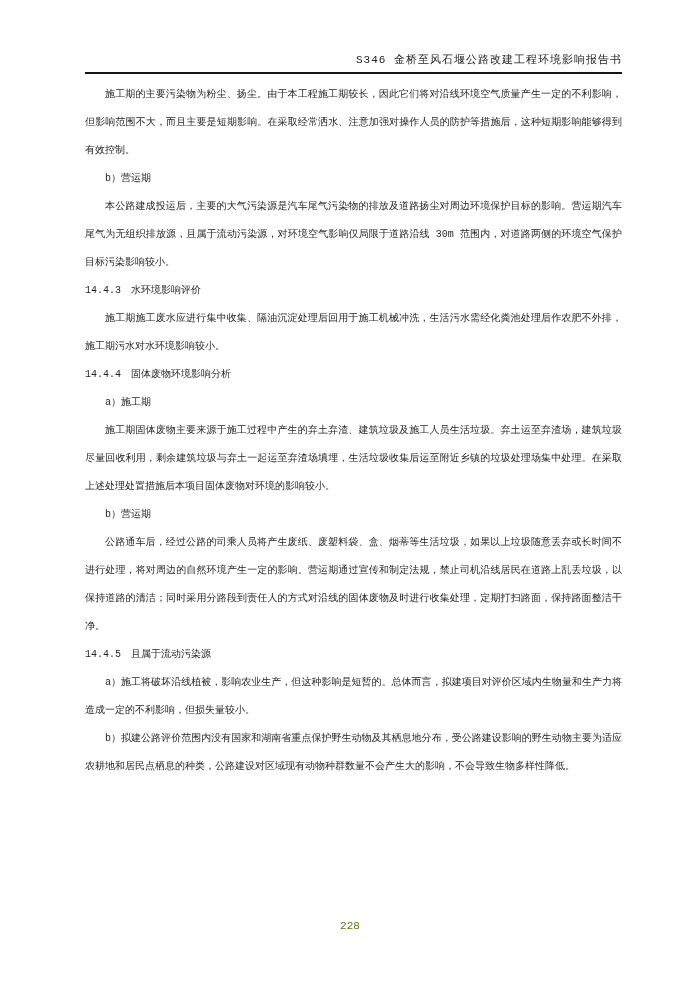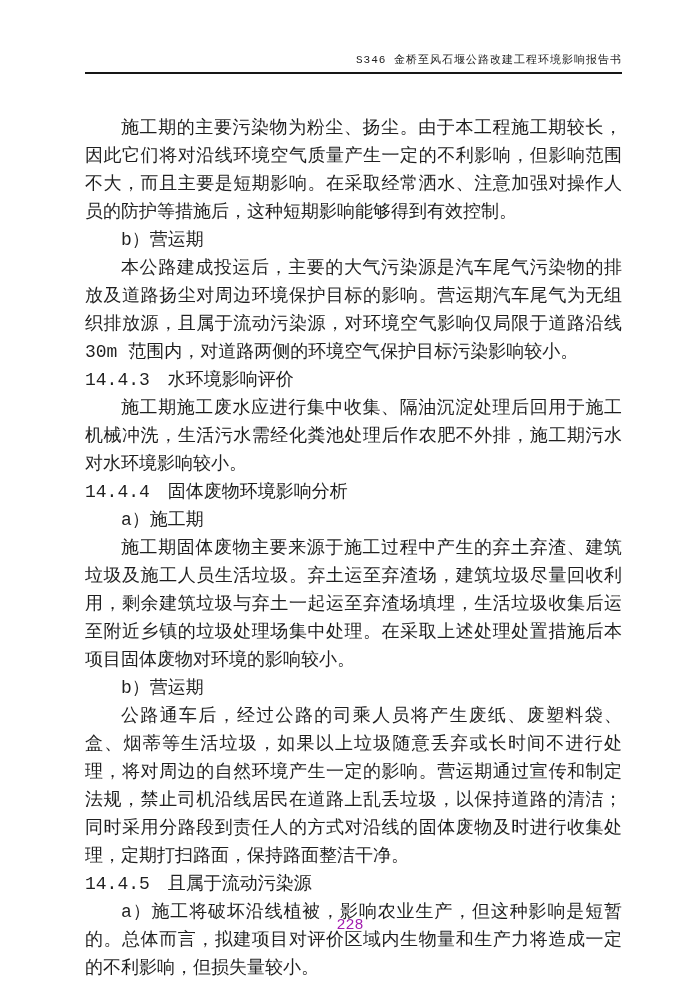--- a/index.html
+++ b/index.html
@@ -30,38 +30,37 @@
     left: 85px;
     width: 537px;
     height: 2px;
     background: #161616;
   }
   .content {
     position: absolute;
     top: 81px;
     left: 85px;
     width: 537px;
-    font-size: 18px;
+    font-size: 10px;
     line-height: 28px;
     text-align: justify;
     color: #1f1f1f;
-    margin-top: 33px;
   }
   .content p { margin: 0; padding: 0; }
   .para { text-indent: 2em; }
   .sub  { text-indent: 2em; }
   .heading { text-indent: 0; white-space: pre-wrap; }
   .footer {
     position: absolute;
     top: 916px;
     left: 0;
     width: 700px;
     text-align: center;
-    font-size: 15px;
-    color: #a21caf;
+    font-size: 11px;
+    color: #4d7c0f;
     line-height: 20px;
   }
 </style>
 </head>
 <body>
 
 <div class="page">
 
   <div class="running-header">
     <span>S346 金桥至风石堰公路改建工程环境影响报告书</span>
@@ -75,19 +74,20 @@
     <p class="para">本公路建成投运后，主要的大气污染源是汽车尾气污染物的排放及道路扬尘对周边环境保护目标的影响。营运期汽车尾气为无组织排放源，且属于流动污染源，对环境空气影响仅局限于道路沿线 30m 范围内，对道路两侧的环境空气保护目标污染影响较小。</p>
     <p class="heading">14.4.3　水环境影响评价</p>
     <p class="para">施工期施工废水应进行集中收集、隔油沉淀处理后回用于施工机械冲洗，生活污水需经化粪池处理后作农肥不外排，施工期污水对水环境影响较小。</p>
     <p class="heading">14.4.4　固体废物环境影响分析</p>
     <p class="sub">a）施工期</p>
     <p class="para">施工期固体废物主要来源于施工过程中产生的弃土弃渣、建筑垃圾及施工人员生活垃圾。弃土运至弃渣场，建筑垃圾尽量回收利用，剩余建筑垃圾与弃土一起运至弃渣场填埋，生活垃圾收集后运至附近乡镇的垃圾处理场集中处理。在采取上述处理处置措施后本项目固体废物对环境的影响较小。</p>
     <p class="sub">b）营运期</p>
     <p class="para">公路通车后，经过公路的司乘人员将产生废纸、废塑料袋、盒、烟蒂等生活垃圾，如果以上垃圾随意丢弃或长时间不进行处理，将对周边的自然环境产生一定的影响。营运期通过宣传和制定法规，禁止司机沿线居民在道路上乱丢垃圾，以保持道路的清洁；同时采用分路段到责任人的方式对沿线的固体废物及时进行收集处理，定期打扫路面，保持路面整洁干净。</p>
     <p class="heading">14.4.5　且属于流动污染源</p>
     <p class="para">a）施工将破坏沿线植被，影响农业生产，但这种影响是短暂的。总体而言，拟建项目对评价区域内生物量和生产力将造成一定的不利影响，但损失量较小。</p>
+    <p class="para">b）拟建公路评价范围内没有国家和湖南省重点保护野生动物及其栖息地分布，受公路建设影响的野生动物主要为适应农耕地和居民点栖息的种类，公路建设对区域现有动物种群数量不会产生大的影响，不会导致生物多样性降低。</p>
   </main>
 
   <div class="footer">
     <span>228</span>
   </div>
 
 </div>
 
 </body></html>

